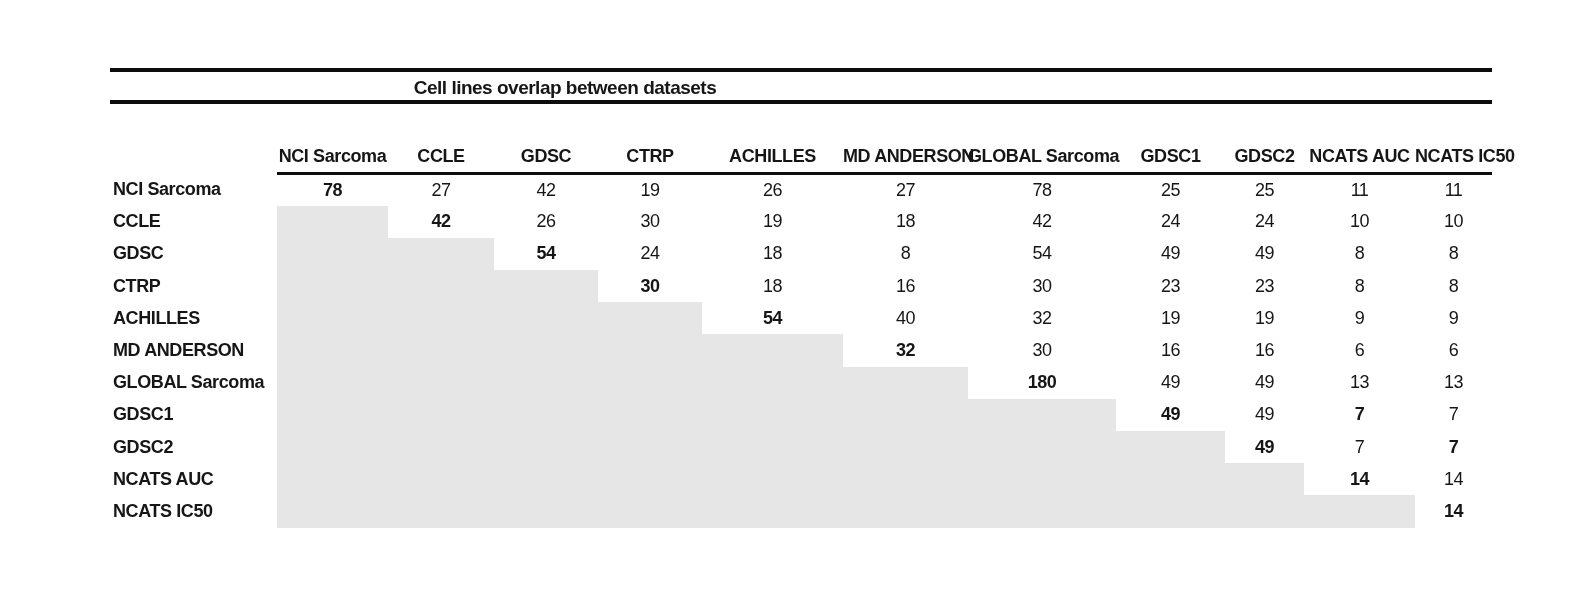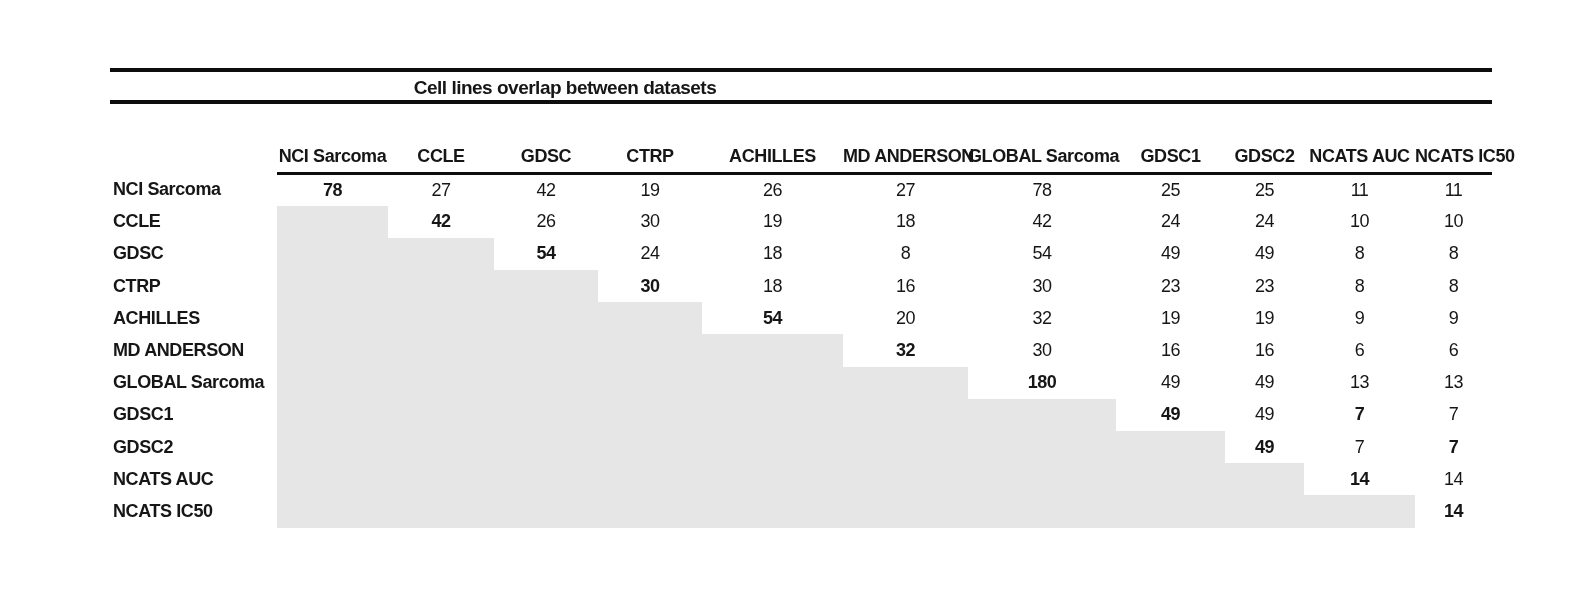--- a/index.html
+++ b/index.html
@@ -166,21 +166,21 @@
           <td>8</td>
           <td>8</td>
         </tr>
         <tr>
           <th class="rowlabel">ACHILLES</th>
           <td class="shaded" style="background: rgb(231, 230, 230);"></td>
           <td class="shaded" style="background: rgb(231, 230, 230);"></td>
           <td class="shaded" style="background: rgb(231, 230, 230);"></td>
           <td class="shaded" style="background: rgb(231, 230, 230);"></td>
           <td class="bold">54</td>
-          <td>20</td>
+          <td>40</td>
           <td>32</td>
           <td>19</td>
           <td>19</td>
           <td>9</td>
           <td>9</td>
         </tr>
         <tr>
           <th class="rowlabel">MD ANDERSON</th>
           <td class="shaded" style="background: rgb(231, 230, 230);"></td>
           <td class="shaded" style="background: rgb(231, 230, 230);"></td>

